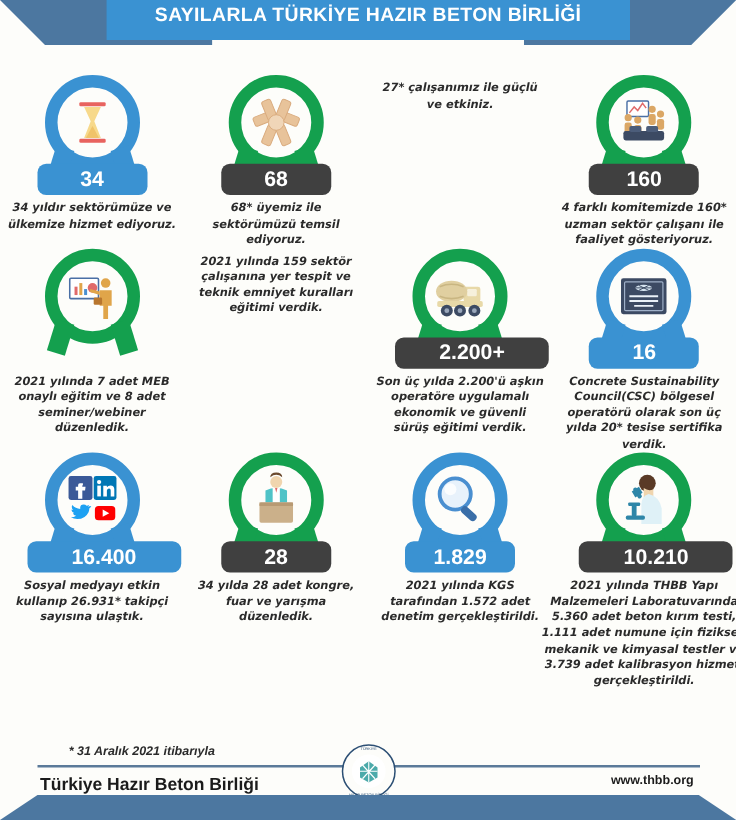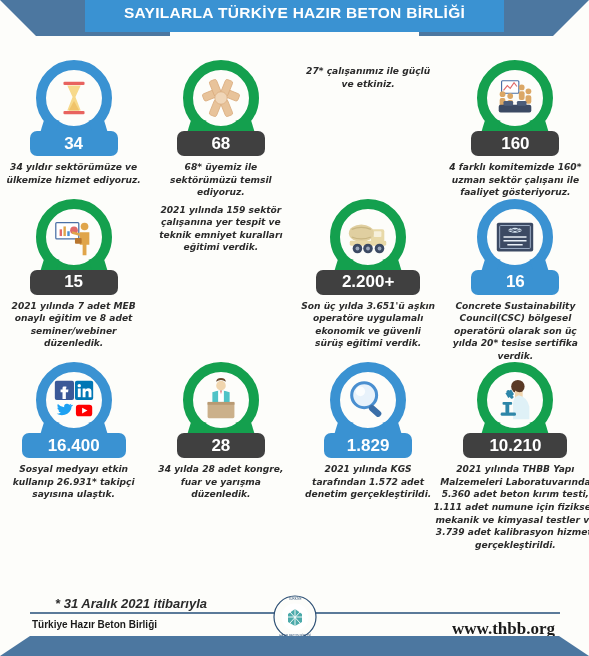--- a/index.html
+++ b/index.html
@@ -58,47 +58,47 @@
   .foot-r{left:64px;transform:rotate(-17deg);}
   .green .foot-l,.green .foot-r{background:#14a04e;}
   .bar{
     position:absolute;left:2px;top:71px;width:88px;height:25px;
     background:#3a92d2;border-radius:7px;
     display:flex;align-items:center;justify-content:center;
     color:#fff;font-weight:bold;font-size:17px;
     font-family:"Liberation Sans", sans-serif;
   }
   .bar.green{background:#404040;}
-  .bar.wide{left:-6px;width:104px;}
+  .bar.wide{left:-6px;width:123px;}
   .icon-wrap{
     position:absolute;left:22px;top:14px;width:48px;height:48px;
     display:flex;align-items:center;justify-content:center;
   }
   
   .caption{
     margin-top:5px;text-align:center;
     font-size:9.1px;line-height:1.38;color:#2b2b2b;font-weight:bold;
     font-style:italic;font-family:"DejaVu Sans", sans-serif;
   }
   .cap-wide{width:175px;}
   
   .footnote{
     position:absolute;left:55px;top:596px;
-    font-size:13px;font-style:italic;font-weight:bold;color:#2b2b2b;
+    font-size:10px;font-style:italic;font-weight:bold;color:#2b2b2b;
     font-family:"Liberation Sans", sans-serif;
   }
   .rule{position:absolute;left:30px;top:612px;width:245px;height:1.5px;background:#5b7a99;}
   .rule2{position:absolute;left:315px;top:612px;width:245px;height:1.5px;background:#5b7a99;}
   .f-left{
-    position:absolute;left:32px;top:619px;font-size:10px;font-weight:bold;color:#1b1b1b;
+    position:absolute;left:32px;top:619px;font-size:14px;font-weight:bold;color:#1b1b1b;
     font-family:"Liberation Sans", sans-serif;
   }
   .f-right{
-    position:absolute;right:34px;top:619px;font-size:17px;font-weight:bold;color:#1b1b1b;
-    font-family:Liberation Serif, serif;
+    position:absolute;right:34px;top:619px;font-size:10px;font-weight:bold;color:#1b1b1b;
+    font-family:Liberation Sans, sans-serif;
   }
   .logo{position:absolute;left:272px;top:594px;width:46px;height:46px;}
   .bottombar{
     position:absolute;left:0;bottom:0;width:589px;height:20px;background:#4c77a0;
     clip-path:polygon(30px 0,559px 0,589px 20px,0 20px);
   }
 </style>
 </head>
 <body>
 
@@ -195,21 +195,20 @@
               <rect x="9" y="16" width="2.5" height="7" fill="#e06a6a"></rect>
               <rect x="13" y="13" width="2.5" height="10" fill="#e0a54a"></rect>
               <rect x="17" y="18" width="2.5" height="5" fill="#4a8fd0"></rect>
               <circle cx="24" cy="17" r="4" fill="#e06a6a"></circle>
               <circle cx="35" cy="13" r="4" fill="#e0a54a"></circle>
               <path d="M30 19 h10 v13 h-3 v11 h-4 v-11 h-3 z" fill="#e0a54a"></path>
               <path d="M30 20 l-8 -2 v2.5 l8 2.5 z" fill="#e0a54a"></path>
               <rect x="25" y="25" width="7" height="6" rx="1" fill="#b8762e"></rect>
             </svg>
           </div>
-          <div class="bar green">15</div>
         </div>
         <div class="caption">2021 yılında 7 adet MEB onaylı eğitim ve 8 adet seminer/webiner düzenledik.</div>
       </div>
       <div class="cell">
         <div class="caption">2021 yılında 159 sektör çalışanına yer tespit ve teknik emniyet kuralları eğitimi verdik.</div>
       </div>
       <div class="cell">
         <div class="badge green">
           <div class="ring green"></div>
           <div class="foot-l"></div>
@@ -228,21 +227,21 @@
               </g>
               <g fill="#9aa7bb">
                 <circle cx="13" cy="36" r="2"></circle>
                 <circle cx="24" cy="36" r="2"></circle>
                 <circle cx="36" cy="36" r="2"></circle>
               </g>
             </svg>
           </div>
           <div class="bar green wide">2.200+</div>
         </div>
-        <div class="caption">Son üç yılda 3.651'ü aşkın operatöre uygulamalı ekonomik ve güvenli sürüş eğitimi verdik.</div>
+        <div class="caption">Son üç yılda 2.200'ü aşkın operatöre uygulamalı ekonomik ve güvenli sürüş eğitimi verdik.</div>
       </div>
       <div class="cell">
         <div class="badge">
           <div class="ring"></div>
           <div class="foot-l"></div>
           <div class="foot-r"></div>
           <div class="icon-wrap">
             <svg viewBox="0 0 48 48" width="46" height="46">
               <rect x="5" y="9" width="38" height="30" rx="2" fill="#3c4a63"></rect>
               <rect x="8" y="12" width="32" height="24" rx="1" fill="none" stroke="#9fb0c8" stroke-width="1"></rect>

